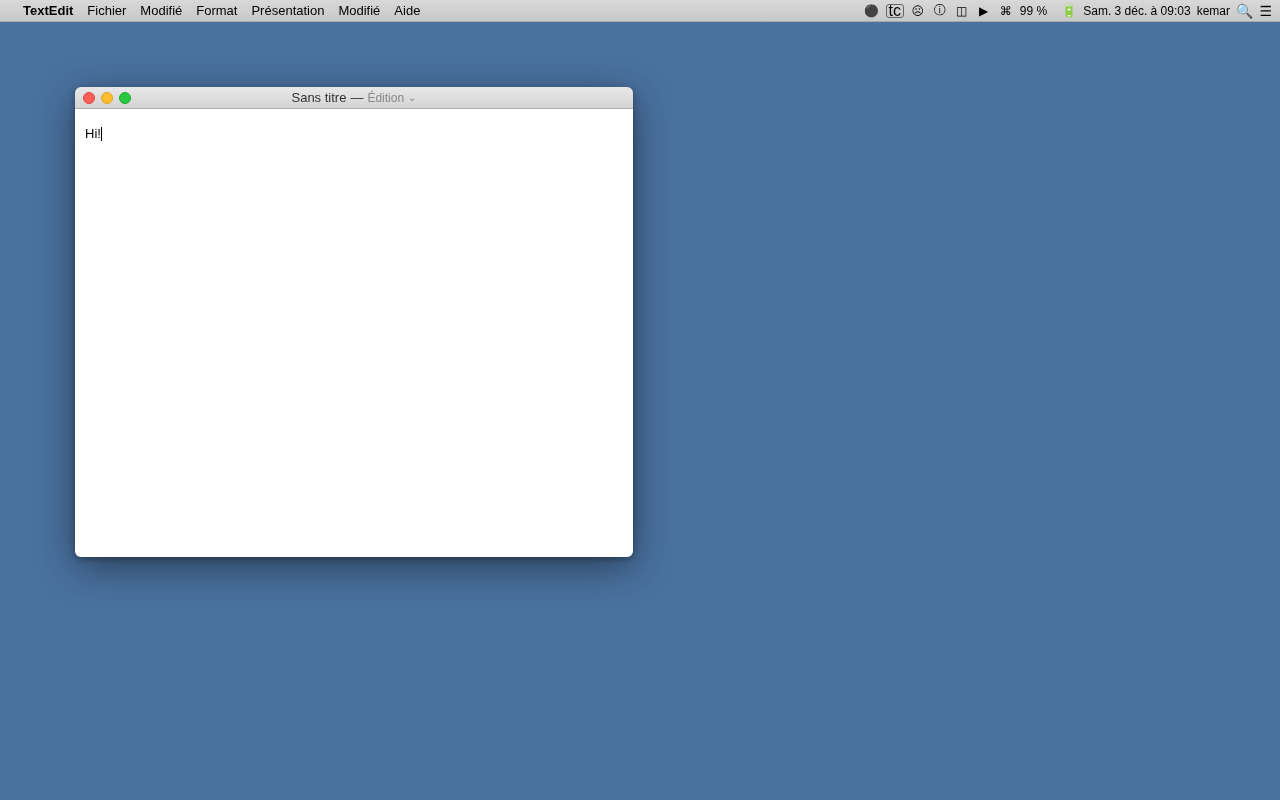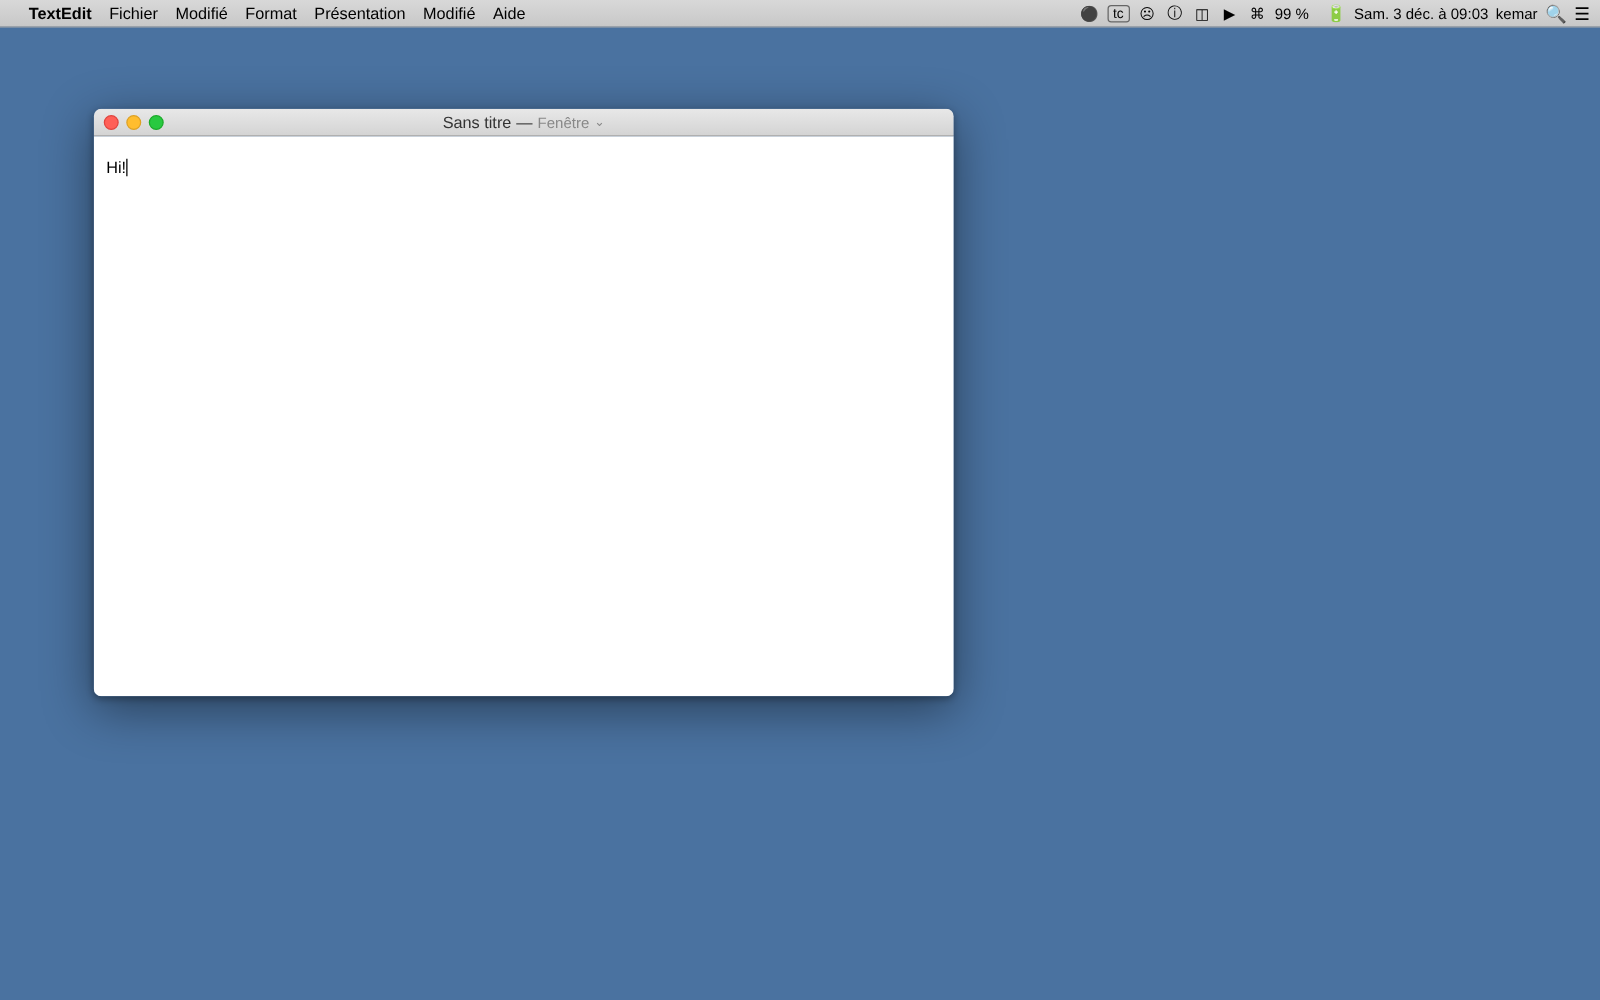--- a/index.html
+++ b/index.html
@@ -87,21 +87,21 @@
       height: calc(800px - 22px);
       background-color: #4a72a0;
       position: relative;
     }
 
     
     #textedit-window {
       position: absolute;
       top: 65px;
       left: 75px;
-      width: 688px;
+      width: 558px;
       height: 470px;
       border-radius: 6px;
       box-shadow: 0 10px 40px rgba(0,0,0,0.45), 0 2px 6px rgba(0,0,0,0.3);
       overflow: hidden;
       display: flex;
       flex-direction: column;
     }
 
     
     #titlebar {
@@ -210,21 +210,21 @@
   <span class="menubar-item">Fichier</span>
   <span class="menubar-item">Modifié</span>
   <span class="menubar-item">Format</span>
   <span class="menubar-item">Présentation</span>
   <span class="menubar-item">Modifié</span>
   <span class="menubar-item">Aide</span>
 
   <div class="menubar-right">
 
     <span class="icon-circle" title="Siri">⚫</span>
-    <span class="icon-circle" style="font-size:11px; border:1px solid #666; border-radius:3px; width:18px; height:14px;">tc</span>
+    <span class="icon-circle" style="font-size:16px; border:1px solid #666; border-radius:3px; width:18px; height:14px;">tc</span>
     <span class="icon-circle">☹</span>
     <span class="icon-circle">ⓘ</span>
     <span class="icon-circle">◫</span>
     <span class="icon-circle">▶</span>
     <span class="icon-circle">⌘</span>
 
     <span class="battery-area">
       <span>99 %</span>
       <span class="battery-icon">🔋</span>
     </span>
@@ -242,21 +242,21 @@
 
     <div id="titlebar">
       <div class="window-buttons">
         <div class="win-btn win-btn-close" title="Fermer"></div>
         <div class="win-btn win-btn-minimize" title="Réduire"></div>
         <div class="win-btn win-btn-maximize" title="Agrandir"></div>
       </div>
       <div class="titlebar-title">
         <span>Sans titre</span>
         <span>—</span>
-        <span class="titlebar-modified">Fenêtre</span>
+        <span class="titlebar-modified">Édition</span>
         <span class="titlebar-chevron">⌄</span>
       </div>
     </div>
 
     <div id="text-content" contenteditable="true" style="">
       <span>Hi!</span><span class="cursor"></span>
     </div>
 
   </div>
 

